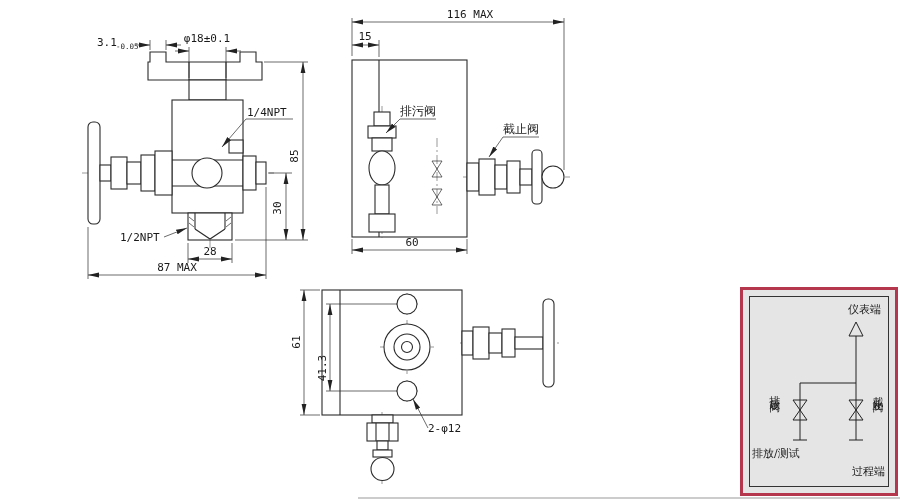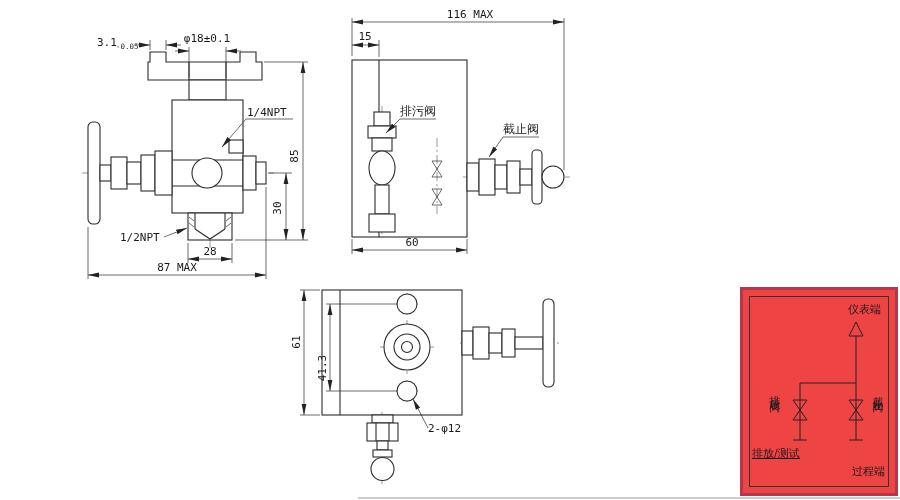--- a/index.html
+++ b/index.html
@@ -16,21 +16,21 @@
   .cl   { fill:none; stroke:#555;    stroke-width:0.6; stroke-dasharray:9 3 2 3; }
   .edge { fill:none; stroke:#999;    stroke-width:1; }
 
   
   .dim  { font-family:"DejaVu Sans Mono", monospace; font-size:11px; fill:#1a1a1a; }
   .dims { font-family:"DejaVu Sans Mono", monospace; font-size:7.5px; fill:#1a1a1a; }
   .cjk  { font-family:"DejaVu Sans", sans-serif; font-size:12px; fill:#1a1a1a; }
 
   
   .schematic { position:absolute; left:740px; top:287px; width:158px; height:209px;
-               border:3px solid #b5374d; background:#ef4444; }
+               border:3px solid #b5374d; background:#e5e5e5; }
   .schematic svg { position:absolute; left:0; top:0; }
   .schframe { fill:none; stroke:#333; stroke-width:1; }
   .schln    { fill:none; stroke:#222; stroke-width:1; }
   .sch-label { position:absolute; font-size:11px; color:#1a1a1a; white-space:nowrap;
                font-family:"DejaVu Sans", sans-serif; line-height:1.15; }
   .sch-vert  { writing-mode:vertical-rl; text-orientation:upright; letter-spacing:3px; }
 </style>
 </head>
 <body>
 
@@ -231,17 +231,17 @@
       </g>
       <g>
         <path class="schln" d="M50,110 L64,110 L57,120 Z"></path>
         <path class="schln" d="M50,130 L64,130 L57,120 Z"></path>
       </g>
       <path class="schln" d="M106,150 H120 M50,150 H64"></path>
     </svg>
     <div class="sch-label" style="right:14px; top:14px;">仪表端</div>
     <div class="sch-label sch-vert" style="left:24px; top:97px;">排放阀</div>
     <div class="sch-label sch-vert" style="right:12px; top:97px;">截止阀</div>
-    <div class="sch-label" style="left:9px; top:158px;text-decoration:underline;">排放/测试</div>
+    <div class="sch-label" style="left:9px; top:158px;">排放/测试</div>
     <div class="sch-label" style="right:10px; top:176px;">过程端</div>
   </div>
 
 </div>
 
 </body></html>

